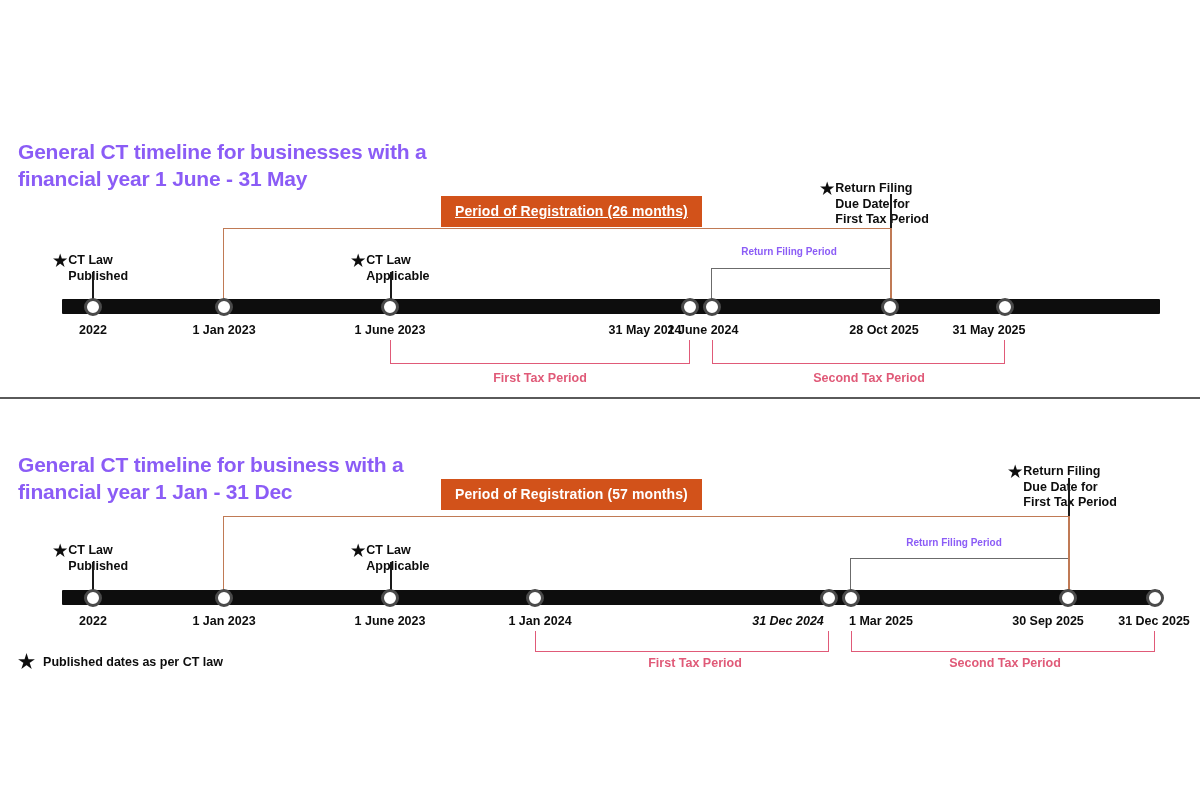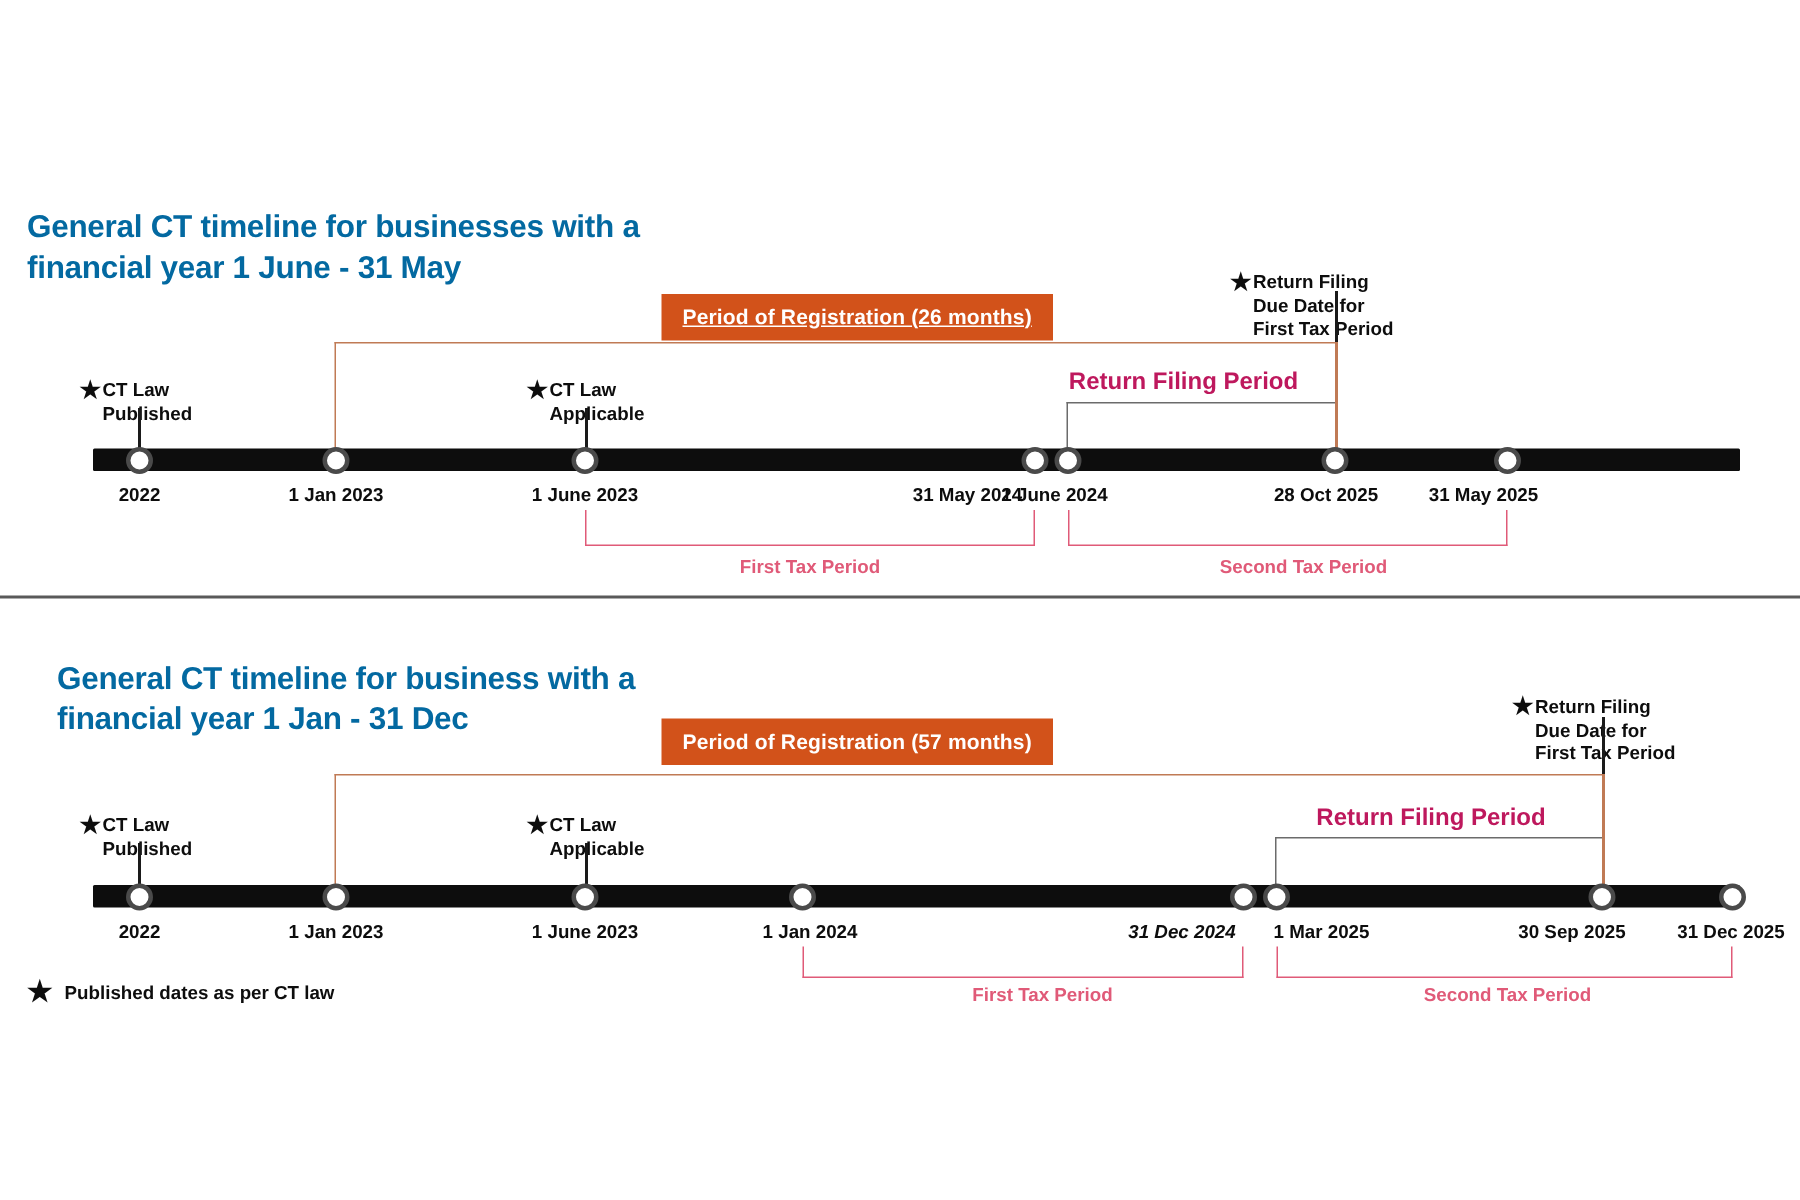--- a/index.html
+++ b/index.html
@@ -13,21 +13,21 @@
   }
   .stage{position:absolute;left:0;top:0;width:1200px;height:800px;}
 
   
   .section-title{
     position:absolute;
     font-size:21px;
     font-weight:bold;
     line-height:1.28;
     letter-spacing:-0.2px;
-    color:#0369a1;
+    color:#8b5cf6;
     white-space:pre-line;
   }
 
   
   .axis-bar{
     position:absolute;
     height:15px;
     background:#0d0d0d;
     border-radius:1px;
   }
@@ -96,23 +96,23 @@
   
   .gray-bracket{
     position:absolute;
     border-left:1.4px solid #6b6b6b;
     border-top:1.4px solid #6b6b6b;
     border-right:1.4px solid #6b6b6b;
     box-sizing:border-box;
   }
   .gray-bracket-label{
     position:absolute;
-    font-size:16px;
-    font-weight:bold;
-    color:#be185d;
+    font-size:10px;
+    font-weight:bold;
+    color:#8b5cf6;
     white-space:nowrap;
     transform:translateX(-50%);
   }
 
   
   .pink-bracket{
     position:absolute;
     border-left:1.6px solid #e05a78;
     border-bottom:1.6px solid #e05a78;
     border-right:1.6px solid #e05a78;
@@ -210,21 +210,21 @@
     <div class="pink-label" style="left:540px;top:371px;">First Tax Period</div>
 
     <div class="pink-bracket" style="left:712px;top:340px;width:293px;height:24px;"></div>
     <div class="pink-label" style="left:869px;top:371px;">Second Tax Period</div>
   </div>
 
   <div class="divider" style="top:397px;"></div>
 
   <div>
 
-    <div class="section-title" style="left:18px;top:440px;margin-left:20px;">General CT timeline for business with a
+    <div class="section-title" style="left:18px;top:452px;">General CT timeline for business with a
 financial year 1 Jan - 31 Dec</div>
 
     <div class="reg-bracket" style="left:223px;top:516px;width:846px;height:75px;"></div>
     <div class="reg-badge" style="left:441px;top:479px;">Period of Registration (57 months)</div>
 
     <div class="gray-bracket" style="left:850px;top:558px;width:219px;height:33px;"></div>
     <div class="gray-bracket-label" style="left:954px;top:537px;">Return Filing Period</div>
 
     <div class="callout" style="left:53px;top:528px;">
       <div class="callout-row">

